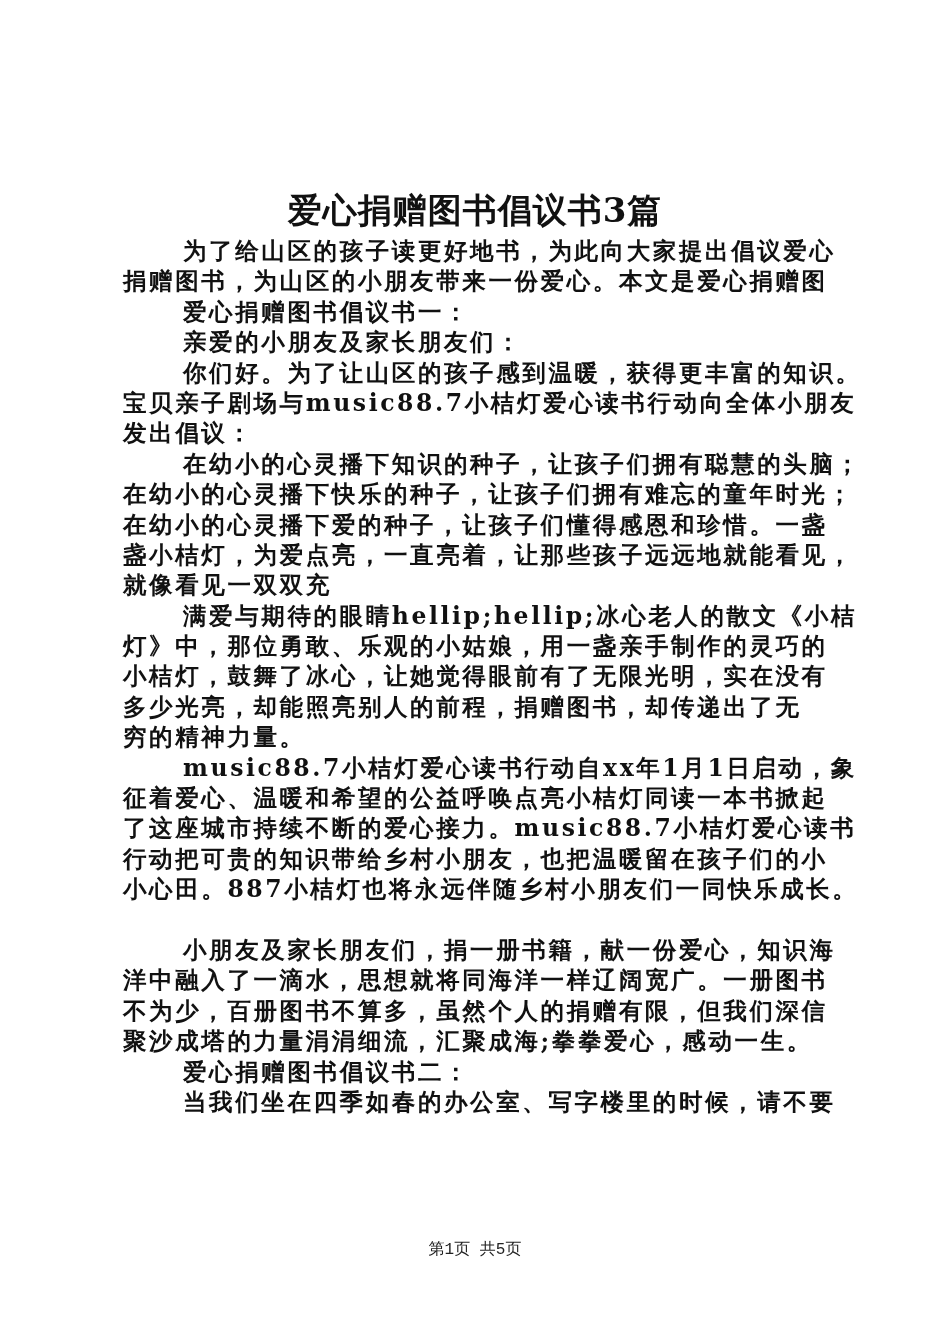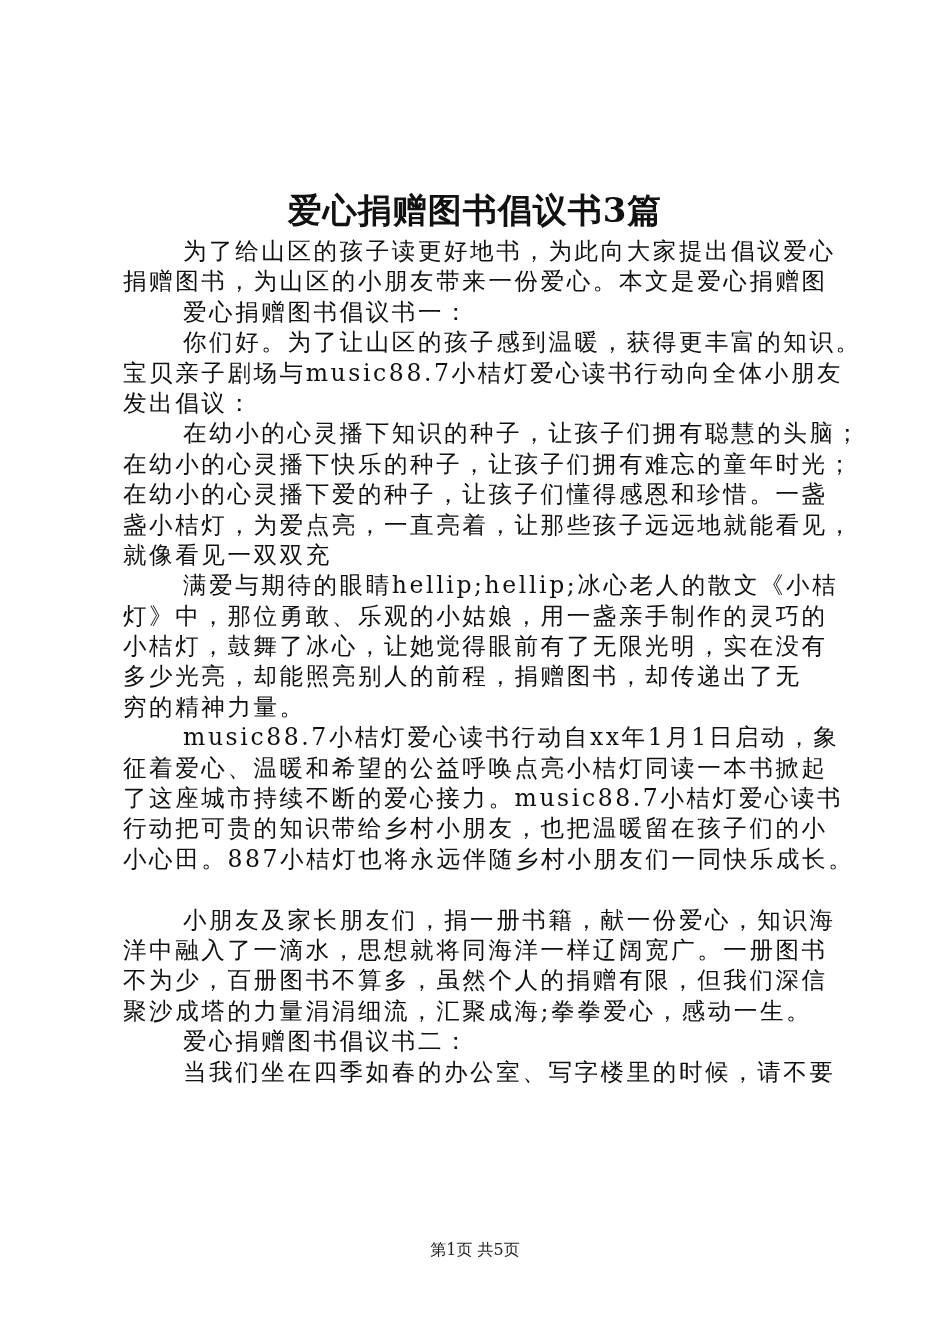--- a/index.html
+++ b/index.html
@@ -32,20 +32,21 @@
       font-weight: bold;
       letter-spacing: 1px;
       line-height: 48px;
       margin: 0;
     }
     .body {
       position: absolute;
       left: 123px;
       top: 236px;
       width: 730px;
+      font-weight: bold;
     }
     .line {
       height: 30.4px;
       line-height: 30.4px;
       font-size: 23.5px;
       white-space: nowrap;
       letter-spacing: 2.6px;
     }
     .indent {
       padding-left: 60px;
@@ -55,31 +56,33 @@
     }
     .footer {
       position: absolute;
       top: 1240px;
       left: 0;
       width: 950px;
       text-align: center;
       font-size: 16px;
       color: #222222;
       line-height: 20px;
+      font-family: Liberation Mono, monospace;
     }
   </style>
 </head>
 <body>
 
 <div class="page">
   <h1 class="title">爱心捐赠图书倡议书3篇</h1>
   <div class="body" id="doc-body">
       <div class="line indent">为了给山区的孩子读更好地书，为此向大家提出倡议爱心</div>
       <div class="line">捐赠图书，为山区的小朋友带来一份爱心。本文是爱心捐赠图</div>
       <div class="line indent">爱心捐赠图书倡议书一：</div>
+      <div class="line indent">亲爱的小朋友及家长朋友们：</div>
       <div class="line indent">你们好。为了让山区的孩子感到温暖，获得更丰富的知识。</div>
       <div class="line">宝贝亲子剧场与music88.7小桔灯爱心读书行动向全体小朋友</div>
       <div class="line">发出倡议：</div>
       <div class="line indent">在幼小的心灵播下知识的种子，让孩子们拥有聪慧的头脑；</div>
       <div class="line">在幼小的心灵播下快乐的种子，让孩子们拥有难忘的童年时光；</div>
       <div class="line">在幼小的心灵播下爱的种子，让孩子们懂得感恩和珍惜。一盏</div>
       <div class="line">盏小桔灯，为爱点亮，一直亮着，让那些孩子远远地就能看见，</div>
       <div class="line">就像看见一双双充</div>
       <div class="line indent">满爱与期待的眼睛hellip;hellip;冰心老人的散文《小桔</div>
       <div class="line">灯》中，那位勇敢、乐观的小姑娘，用一盏亲手制作的灵巧的</div>

